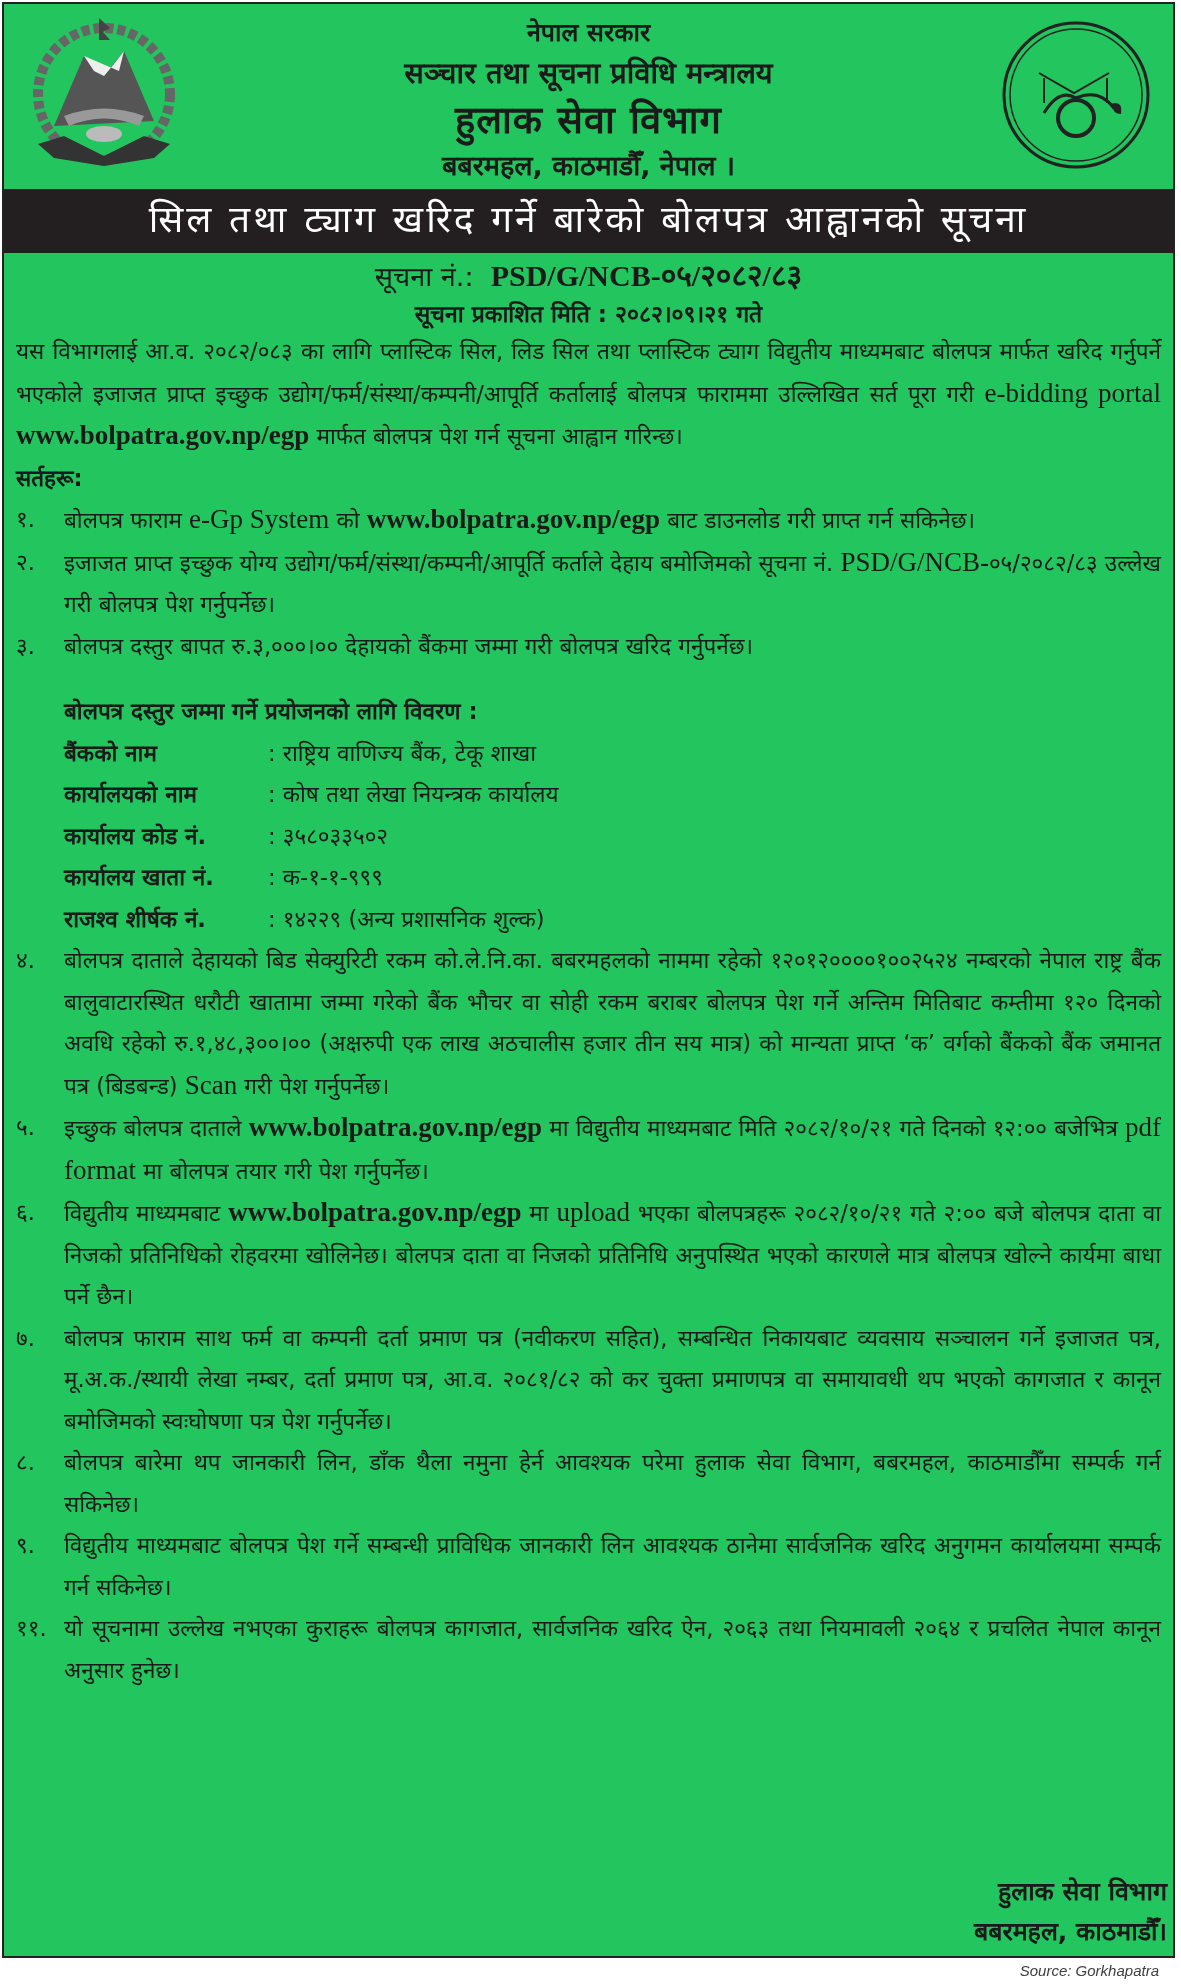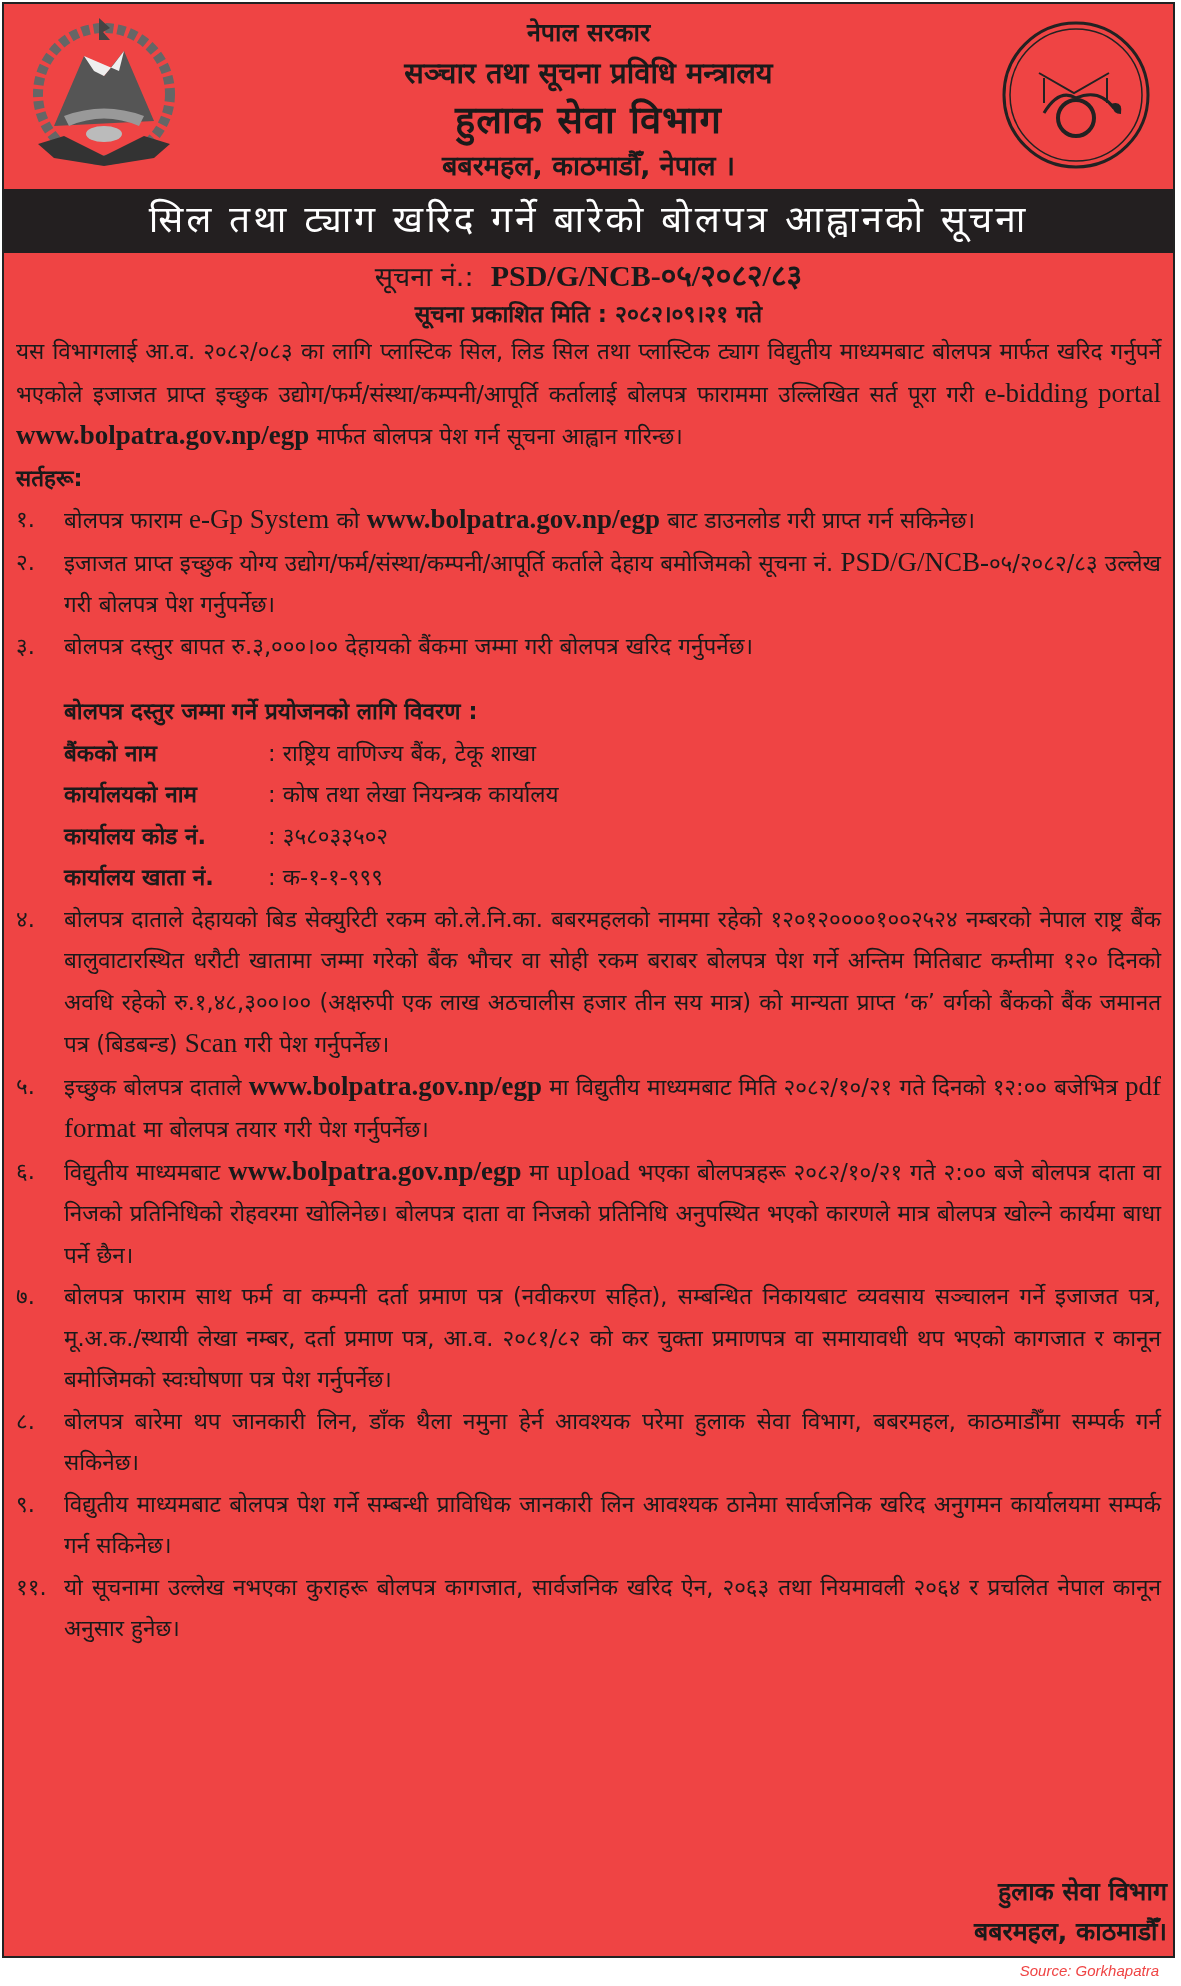--- a/index.html
+++ b/index.html
@@ -2,21 +2,21 @@
 <html><head>
 <meta charset="utf-8">
 <style>
   html, body { margin: 0; padding: 0; background: #ffffff; }
   body {
     width: 1181px; height: 1986px; position: relative; overflow: hidden;
     font-family: "DejaVu Sans", sans-serif; color: #1a1a1a;
   }
   .frame {
     position: absolute; left: 2px; top: 2px; width: 1173px; height: 1956px;
-    border: 2px solid #222; box-sizing: border-box; background: #ef4444;
+    border: 2px solid #222; box-sizing: border-box; background: #22c55e;
   }
   .header { position: absolute; left: 0; top: 0; width: 100%; height: 184px; }
   .logo { position: absolute; top: 12px; width: 160px; height: 160px; }
   .logo.left { left: 20px; }
   .logo.right { right: 20px; top: 14px; width: 154px; height: 154px; }
   .h-center { position: absolute; left: 200px; right: 200px; top: 10px; text-align: center; }
   .h-line1 { font-size: 25px; font-weight: bold; line-height: 38px; }
   .h-line2 { font-size: 29px; font-weight: bold; line-height: 42px; }
   .h-line3 { font-size: 38px; font-weight: bold; line-height: 52px; letter-spacing: 1px; }
   .h-line4 { font-size: 27px; font-weight: bold; line-height: 40px; }
@@ -37,21 +37,21 @@
   .item .num { width: 48px; flex: none; }
   .item .txt { flex: 1; text-align: justify; }
   .details { padding-left: 48px; }
   .details .head { font-weight: bold; margin-top: 24px; }
   .drow { display: flex; }
   .drow .k { width: 204px; font-weight: bold; flex: none; }
   .drow .v { flex: 1; }
   .sign { position: absolute; right: 14px; top: 1872px; text-align: right; font-size: 25px; font-weight: bold; line-height: 40px; }
   .source {
     position: absolute; right: 22px; top: 1962px; font-family: "Liberation Sans", sans-serif;
-    font-style: italic; font-size: 15px; color: #ef4444;
+    font-style: italic; font-size: 15px; color: #404040;
   }
   .watermark { position: absolute; pointer-events: none; }
 </style>
 </head>
 <body>
 
 <svg class="watermark" style="left:0;top:0" width="1181" height="1986">
   <g fill="#d6e5f4" opacity="0.55">
     <path d="M340 420 q40 -60 100 -40 l-20 40 q-40 -10 -60 20 q-10 30 40 40 q70 20 40 90 q-40 60 -110 30 l20 -40 q40 20 60 -10 q10 -30 -40 -40 q-70 -20 -30 -90z"></path>
     <path d="M270 520 l18 -40 l14 100 l-18 60z"></path>
@@ -141,20 +141,24 @@
           <span class="v">: कोष तथा लेखा नियन्त्रक कार्यालय</span>
         </div>
       <div class="drow">
           <span class="k">कार्यालय कोड नं.</span>
           <span class="v">: ३५८०३३५०२</span>
         </div>
       <div class="drow">
           <span class="k">कार्यालय खाता नं.</span>
           <span class="v">: क-१-१-९९९</span>
         </div>
+      <div class="drow">
+          <span class="k">राजश्व शीर्षक नं.</span>
+          <span class="v">: १४२२९ (अन्य प्रशासनिक शुल्क)</span>
+        </div>
     </div>
 
     <div class="item">
       <span class="num">४.</span>
       <span class="txt"><span>बोलपत्र दाताले देहायको बिड सेक्युरिटी रकम को.ले.नि.का. बबरमहलको नाममा रहेको १२०१२००००१००२५२४ नम्बरको नेपाल राष्ट्र बैंक बालुवाटारस्थित धरौटी खातामा जम्मा गरेको बैंक भौचर वा सोही रकम बराबर बोलपत्र पेश गर्ने अन्तिम मितिबाट कम्तीमा १२० दिनको अवधि रहेको रु.१,४८,३००।०० (अक्षरुपी एक लाख अठचालीस हजार तीन सय मात्र) को मान्यता प्राप्त ‘क’ वर्गको बैंकको बैंक जमानत पत्र (बिडबन्ड) </span><span class="en">Scan</span><span> गरी पेश गर्नुपर्नेछ।</span></span>
     </div>
 
     <div class="item">
       <span class="num">५.</span>
       <span class="txt"><span>इच्छुक बोलपत्र दाताले </span><span class="en b">www.bolpatra.gov.np/egp</span><span> मा विद्युतीय माध्यमबाट मिति २०८२/१०/२१ गते दिनको १२:०० बजेभित्र </span><span class="en">pdf format</span><span> मा बोलपत्र तयार गरी पेश गर्नुपर्नेछ।</span></span>

